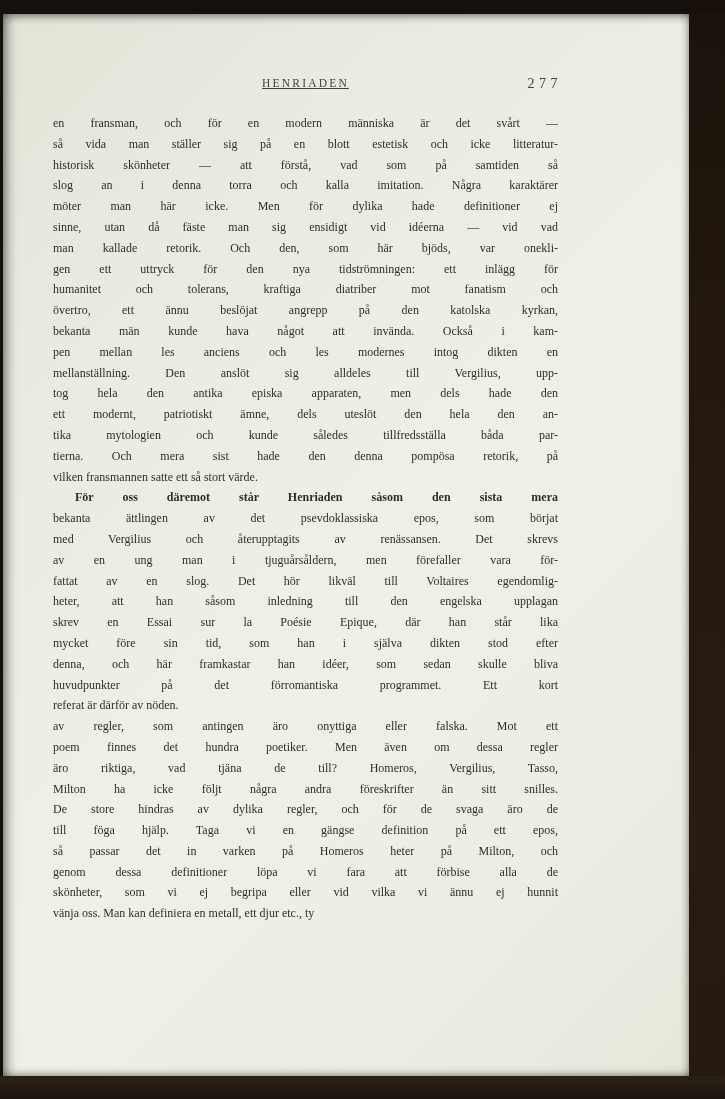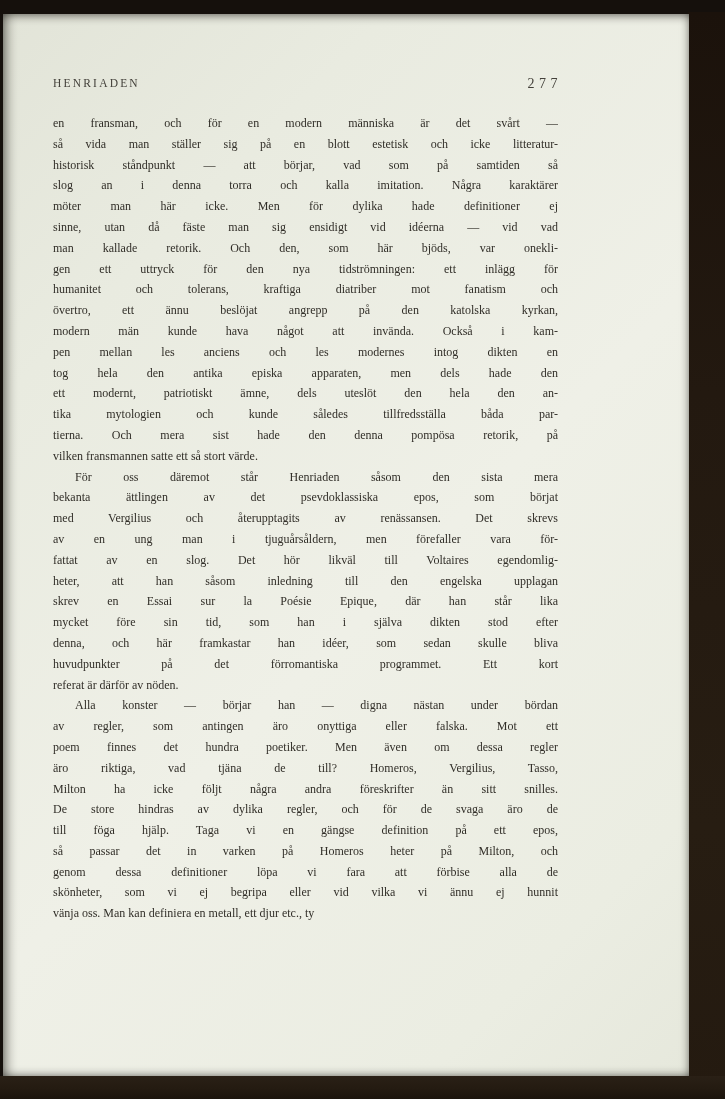--- a/index.html
+++ b/index.html
@@ -38,24 +38,25 @@
     width: 505px;
   }
   .running-header {
     position: relative;
     height: 16px;
     color: #43403a;
   }
   .header-title {
     position: absolute;
     left: 0; right: 0;
-    text-align: left;
+    text-align: center;
     font-size: 11.5px;
     letter-spacing: 2.2px;
     font-weight: normal;
+    text-decoration: underline;
   }
   .page-number {
     position: absolute;
     right: -4px; top: -1px;
     font-size: 14px;
     letter-spacing: 4.5px;
   }
   .page-body {
     margin-top: 20px;
     color: #312e28;
@@ -63,71 +64,71 @@
   }
   .paragraph { margin: 0; padding: 0; }
   .line {
     height: 20.8px;
     line-height: 20.8px;
     text-align: justify;
     text-align-last: justify;
     white-space: normal;
     overflow: hidden;
   }
-  .line.indent { padding-left: 22px; }
+  .line.indent { padding-left: 22px; font-weight: bold; }
   .line.last { text-align-last: left; }
 </style>
 </head>
 <body>
 
 <div class="canvas">
   <div class="band-right"></div>
   <div class="band-bottom"></div>
 
   <div class="page">
     <div class="text-block">
       <div class="running-header">
         <div class="header-title">HENRIADEN</div>
         <div class="page-number">277</div>
       </div>
       <div class="page-body">
           <div class="paragraph">
             <div class="line">en fransman, och för en modern människa är det svårt —</div>
             <div class="line">så vida man ställer sig på en blott estetisk och icke litteratur-</div>
-            <div class="line">historisk ståndpunkt — att börjar, vad som på samtiden så</div>
+            <div class="line">historisk skönheter — att förstå, vad som på samtiden så</div>
             <div class="line">slog an i denna torra och kalla imitation.  Några karaktärer</div>
             <div class="line">möter man här icke.  Men för dylika hade definitioner ej</div>
             <div class="line">sinne, utan då fäste man sig ensidigt vid idéerna — vid vad</div>
             <div class="line">man kallade retorik.  Och den, som här bjöds, var onekli-</div>
             <div class="line">gen ett uttryck för den nya tidströmningen: ett inlägg för</div>
             <div class="line">humanitet och tolerans, kraftiga diatriber mot fanatism och</div>
             <div class="line">övertro, ett ännu beslöjat angrepp på den katolska kyrkan,</div>
-            <div class="line">modern män kunde hava något att invända.  Också i kam-</div>
+            <div class="line">bekanta män kunde hava något att invända.  Också i kam-</div>
             <div class="line">pen mellan les anciens och les modernes intog dikten en</div>
+            <div class="line">mellanställning.  Den anslöt sig alldeles till Vergilius, upp-</div>
             <div class="line">tog hela den antika episka apparaten, men dels hade den</div>
             <div class="line">ett modernt, patriotiskt ämne, dels uteslöt den hela den an-</div>
             <div class="line">tika mytologien och kunde således tillfredsställa båda par-</div>
             <div class="line">tierna.  Och mera sist hade den denna pompösa retorik, på</div>
             <div class="line last">vilken fransmannen satte ett så stort värde.</div>
           </div>
           <div class="paragraph">
             <div class="line indent">För oss däremot står Henriaden såsom den sista mera</div>
             <div class="line">bekanta ättlingen av det psevdoklassiska epos, som börjat</div>
             <div class="line">med Vergilius och återupptagits av renässansen.  Det skrevs</div>
             <div class="line">av en ung man i tjuguårsåldern, men förefaller vara för-</div>
             <div class="line">fattat av en slog.  Det hör likväl till Voltaires egendomlig-</div>
             <div class="line">heter, att han såsom inledning till den engelska upplagan</div>
             <div class="line">skrev en Essai sur la Poésie Epique, där han står lika</div>
             <div class="line">mycket före sin tid, som han i själva dikten stod efter</div>
             <div class="line">denna, och här framkastar han idéer, som sedan skulle bliva</div>
             <div class="line">huvudpunkter på det förromantiska programmet.  Ett kort</div>
             <div class="line last">referat är därför av nöden.</div>
           </div>
           <div class="paragraph">
-            <div class="line indent">Alla konster — börjar han — digna nästan under bördan</div>
             <div class="line">av regler, som antingen äro onyttiga eller falska.  Mot ett</div>
             <div class="line">poem finnes det hundra poetiker.  Men även om dessa regler</div>
             <div class="line">äro riktiga, vad tjäna de till?  Homeros, Vergilius, Tasso,</div>
             <div class="line">Milton ha icke följt några andra föreskrifter än sitt snilles.</div>
             <div class="line">De store hindras av dylika regler, och för de svaga äro de</div>
             <div class="line">till föga hjälp.  Taga vi en gängse definition på ett epos,</div>
             <div class="line">så passar det in varken på Homeros heter på Milton, och</div>
             <div class="line">genom dessa definitioner löpa vi fara att förbise alla de</div>
             <div class="line">skönheter, som vi ej begripa eller vid vilka vi ännu ej hunnit</div>
             <div class="line last">vänja oss.  Man kan definiera en metall, ett djur etc., ty</div>

